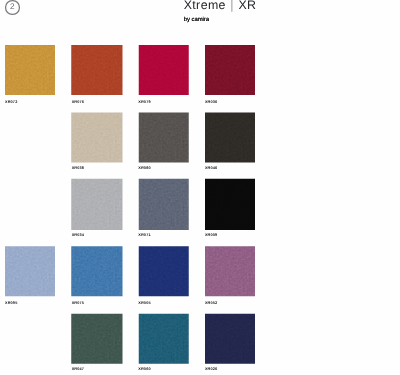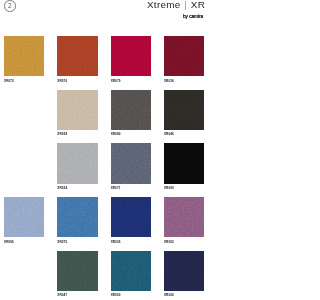--- a/index.html
+++ b/index.html
@@ -2,21 +2,21 @@
 <html><head>
 <meta charset="utf-8">
 <style>
   html,body{margin:0;padding:0;}
   body{width:210px;height:300px;background:#fefefe;font-family:"Liberation Sans",sans-serif;-webkit-font-smoothing:antialiased;overflow:hidden;}
   .page{position:relative;width:210px;height:300px;}
   
   .header{position:absolute;left:0;top:0;width:210px;height:18px;}
   .page-badge{position:absolute;left:4.15px;top:0.3px;width:11.4px;height:11.4px;box-sizing:border-box;border:0.9px solid #7b7b80;border-radius:50%;
        display:flex;align-items:center;justify-content:center;color:#5d5d63;font-size:6.6px;line-height:1;}
-  .brand{position:absolute;right:4.9px;top:-0.7px;text-align:right;}
+  .brand{position:absolute;right:4.9px;top:-0.7px;}
   .brand-title{font-size:9.9px;line-height:11px;color:#24262c;white-space:nowrap;letter-spacing:0.32px;}
   .brand-title .sep{color:#9a9da3;padding:0 3.6px;}
   .brand-sub{font-size:4.75px;line-height:5px;color:#0c0d10;font-weight:normal;letter-spacing:-0.03px;margin-top:3.2px;padding-right:1.9px;text-shadow:0 0 0.18px #0c0d10;}
   
   .grid{position:absolute;left:4px;top:36px;width:200.2px;display:grid;grid-template-columns:repeat(4,40.2px);column-gap:13.13px;row-gap:6.87px;}
   .cell{width:40.2px;}
   .sw{width:40.2px;height:40.2px;position:relative;overflow:hidden;}
   .sw svg{position:absolute;inset:0;width:100%;height:100%;}
   .code{font-size:3.05px;line-height:4.2px;color:#15171b;margin-top:2.45px;letter-spacing:0.12px;font-weight:bold;}
   .cell.empty .sw{background:transparent !important;}

